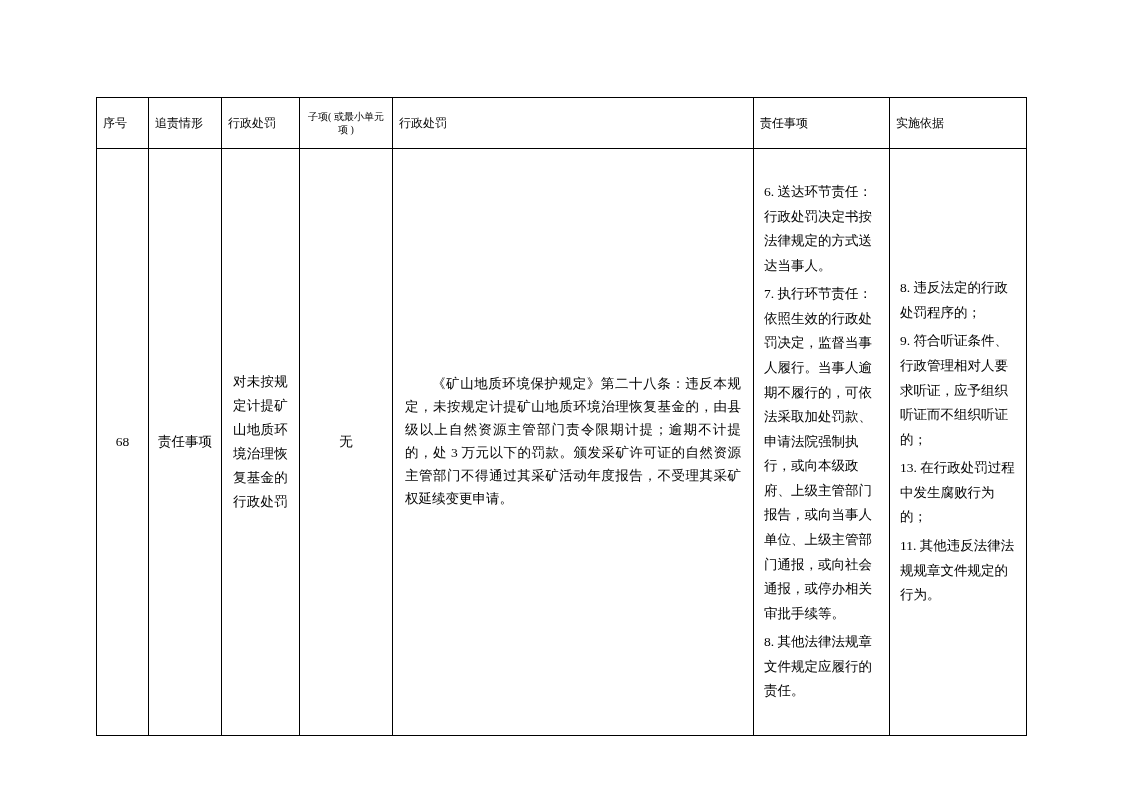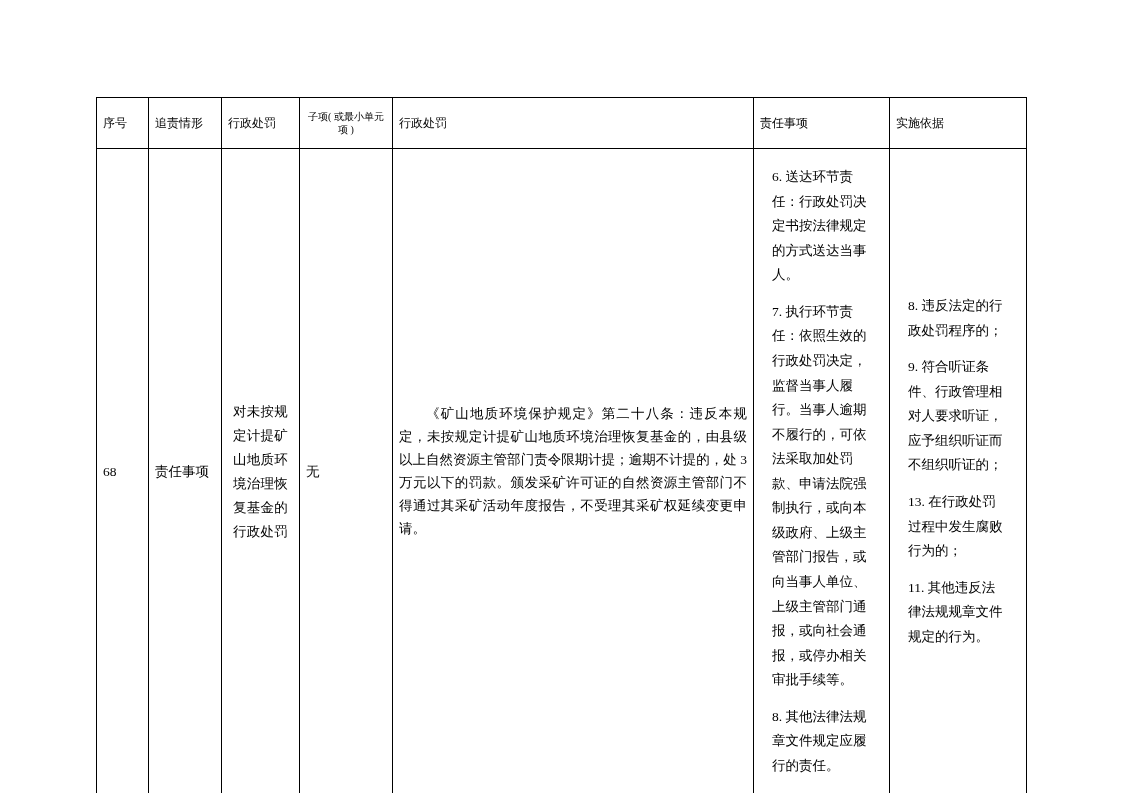--- a/index.html
+++ b/index.html
@@ -56,43 +56,44 @@
     font-size: 10px;
     line-height: 1.35;
     text-align: center;
   }
 
   tbody td {
     font-size: 13.5px;
     line-height: 1.62;
   }
   .cell-center {
+    text-align: center;
   }
   .cell-narrow {
     text-align: center;
     line-height: 1.78;
     letter-spacing: 0.2px;
   }
   .cell-body {
     text-align: justify;
     text-justify: inter-ideograph;
     vertical-align: middle;
     line-height: 1.70;
   }
   .cell-body.indent p {
-    margin: 0;
+    margin: 6px;
     text-indent: 2em;
   }
   .cell-col {
     text-align: left;
     vertical-align: middle;
     line-height: 1.82;
   }
   .cell-col p {
-    margin: 12px;
+    margin: 4px;
     font-family: Liberation Serif, serif;
   }
   .row-main td {
     height: 578px;
   }
 </style>
 </head>
 <body>
 
 <div class="page">

